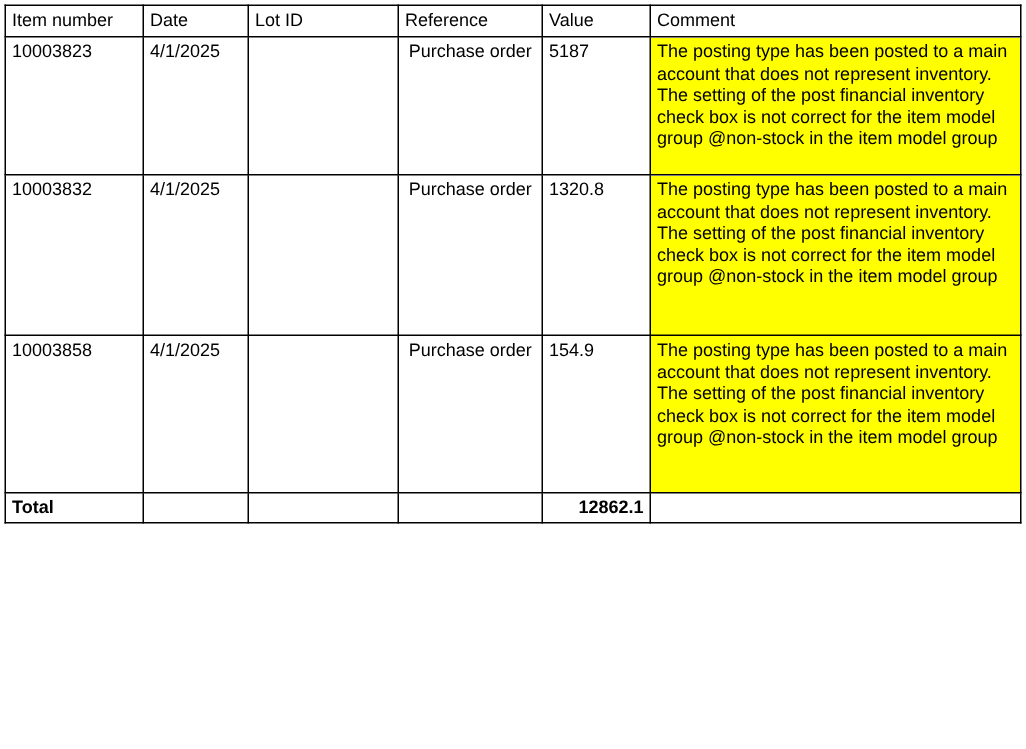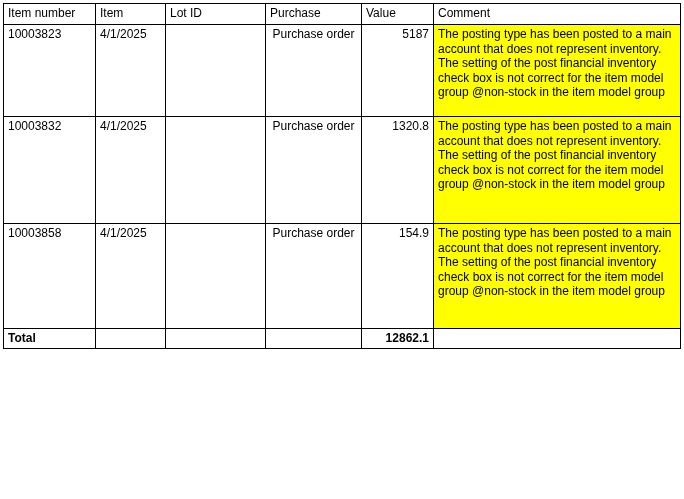--- a/index.html
+++ b/index.html
@@ -57,21 +57,20 @@
   }
   td.lot {
     vertical-align: top;
   }
   td.ref {
     vertical-align: bottom;
     text-align: center;
   }
   td.value {
     vertical-align: bottom;
-    text-align: right;
   }
   td.comment {
     vertical-align: top;
     text-align: left;
     line-height: 15px;
   }
   td.comment.yellow { background: #ffff00; }
   td.comment.blue   { background: #a9c4e4; }
 
   tr.total td {
@@ -91,23 +90,23 @@
       <col class="c-item">
       <col class="c-date">
       <col class="c-lot">
       <col class="c-ref">
       <col class="c-value">
       <col class="c-comment">
     </colgroup>
     <thead>
       <tr>
         <th>Item number</th>
-        <th>Item</th>
+        <th>Date</th>
         <th>Lot ID</th>
-        <th>Purchase</th>
+        <th>Reference</th>
         <th>Value</th>
         <th>Comment</th>
       </tr>
     </thead>
     <tbody>
 
       <tr style="height:92px;">
         <td class="item">10003823</td>
         <td class="date">4/1/2025</td>
         <td class="lot"></td>

